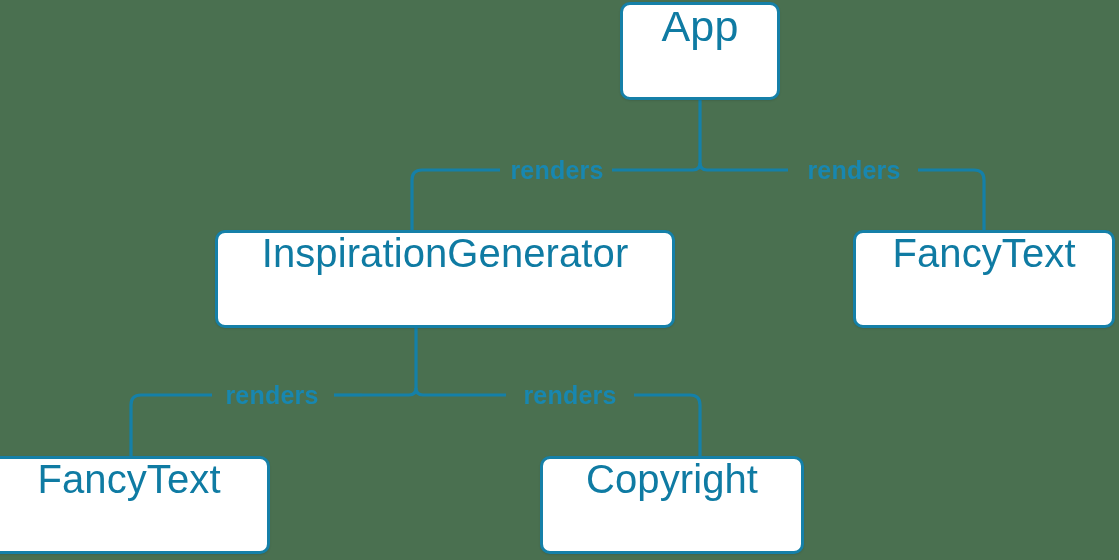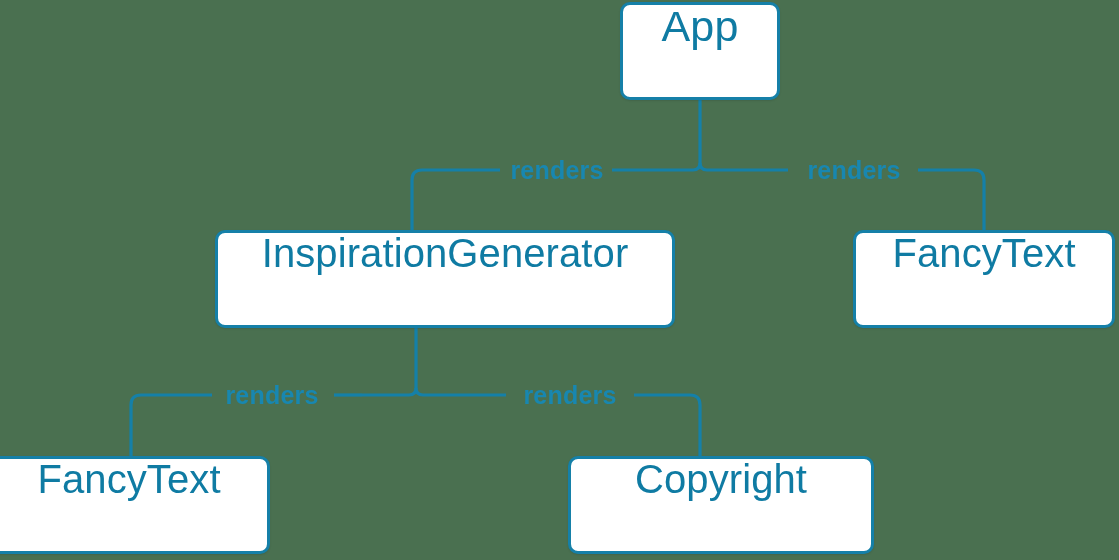--- a/index.html
+++ b/index.html
@@ -98,21 +98,21 @@
   </div>
 
   <div class="node size-md" style="left:853px; top:230px; width:262px; height:98px;">
     <span class="node-label">FancyText</span>
   </div>
 
   <div class="node size-md" style="left:-12px; top:456px; width:282px; height:98px;">
     <span class="node-label">FancyText</span>
   </div>
 
-  <div class="node size-md" style="left:568px; top:456px; width:306px; height:98px;">
+  <div class="node size-md" style="left:540px; top:456px; width:264px; height:98px;">
     <span class="node-label">Copyright</span>
   </div>
 
   <div class="edge-label" style="left:557px; top:170px;">renders</div>
 
   <div class="edge-label" style="left:854px; top:170px;">renders</div>
 
   <div class="edge-label" style="left:272px; top:395px;">renders</div>
 
   <div class="edge-label" style="left:570px; top:395px;">renders</div>

